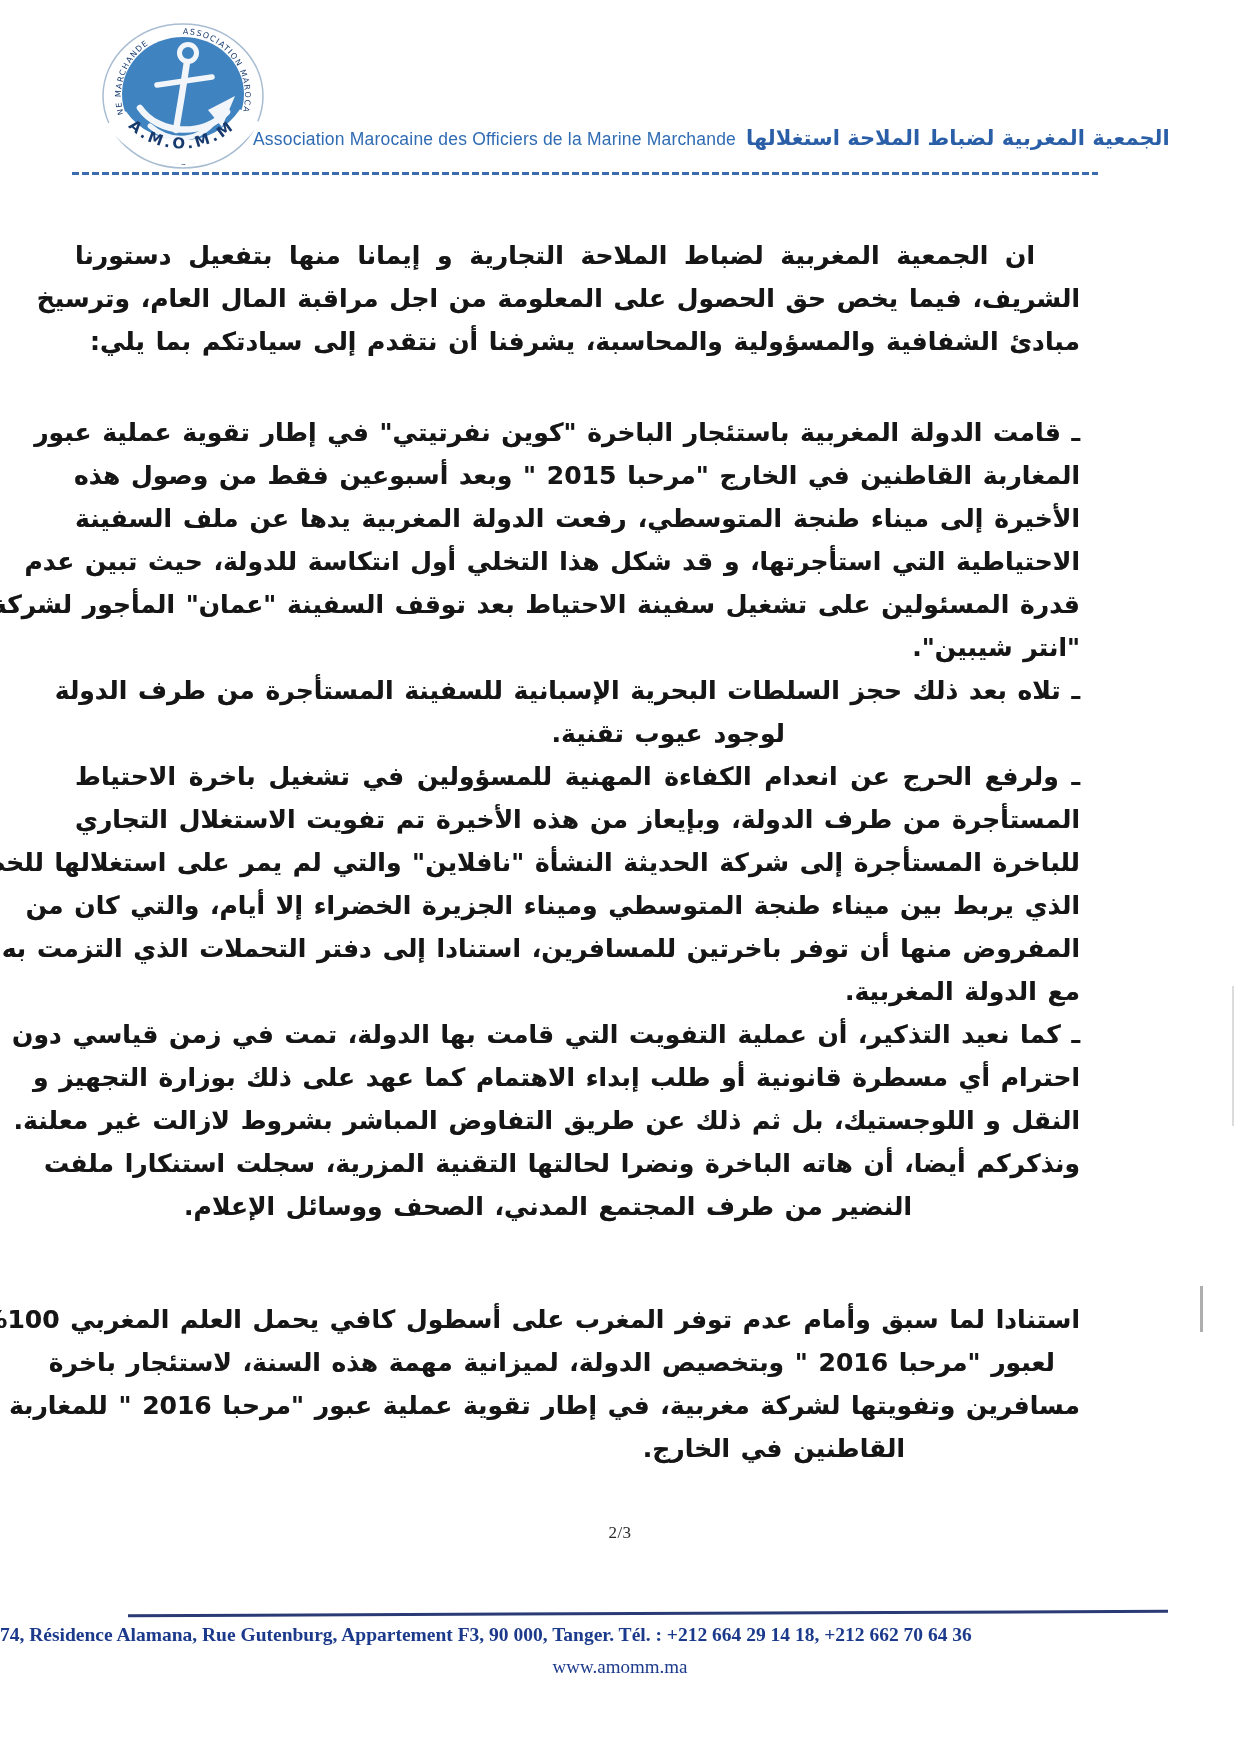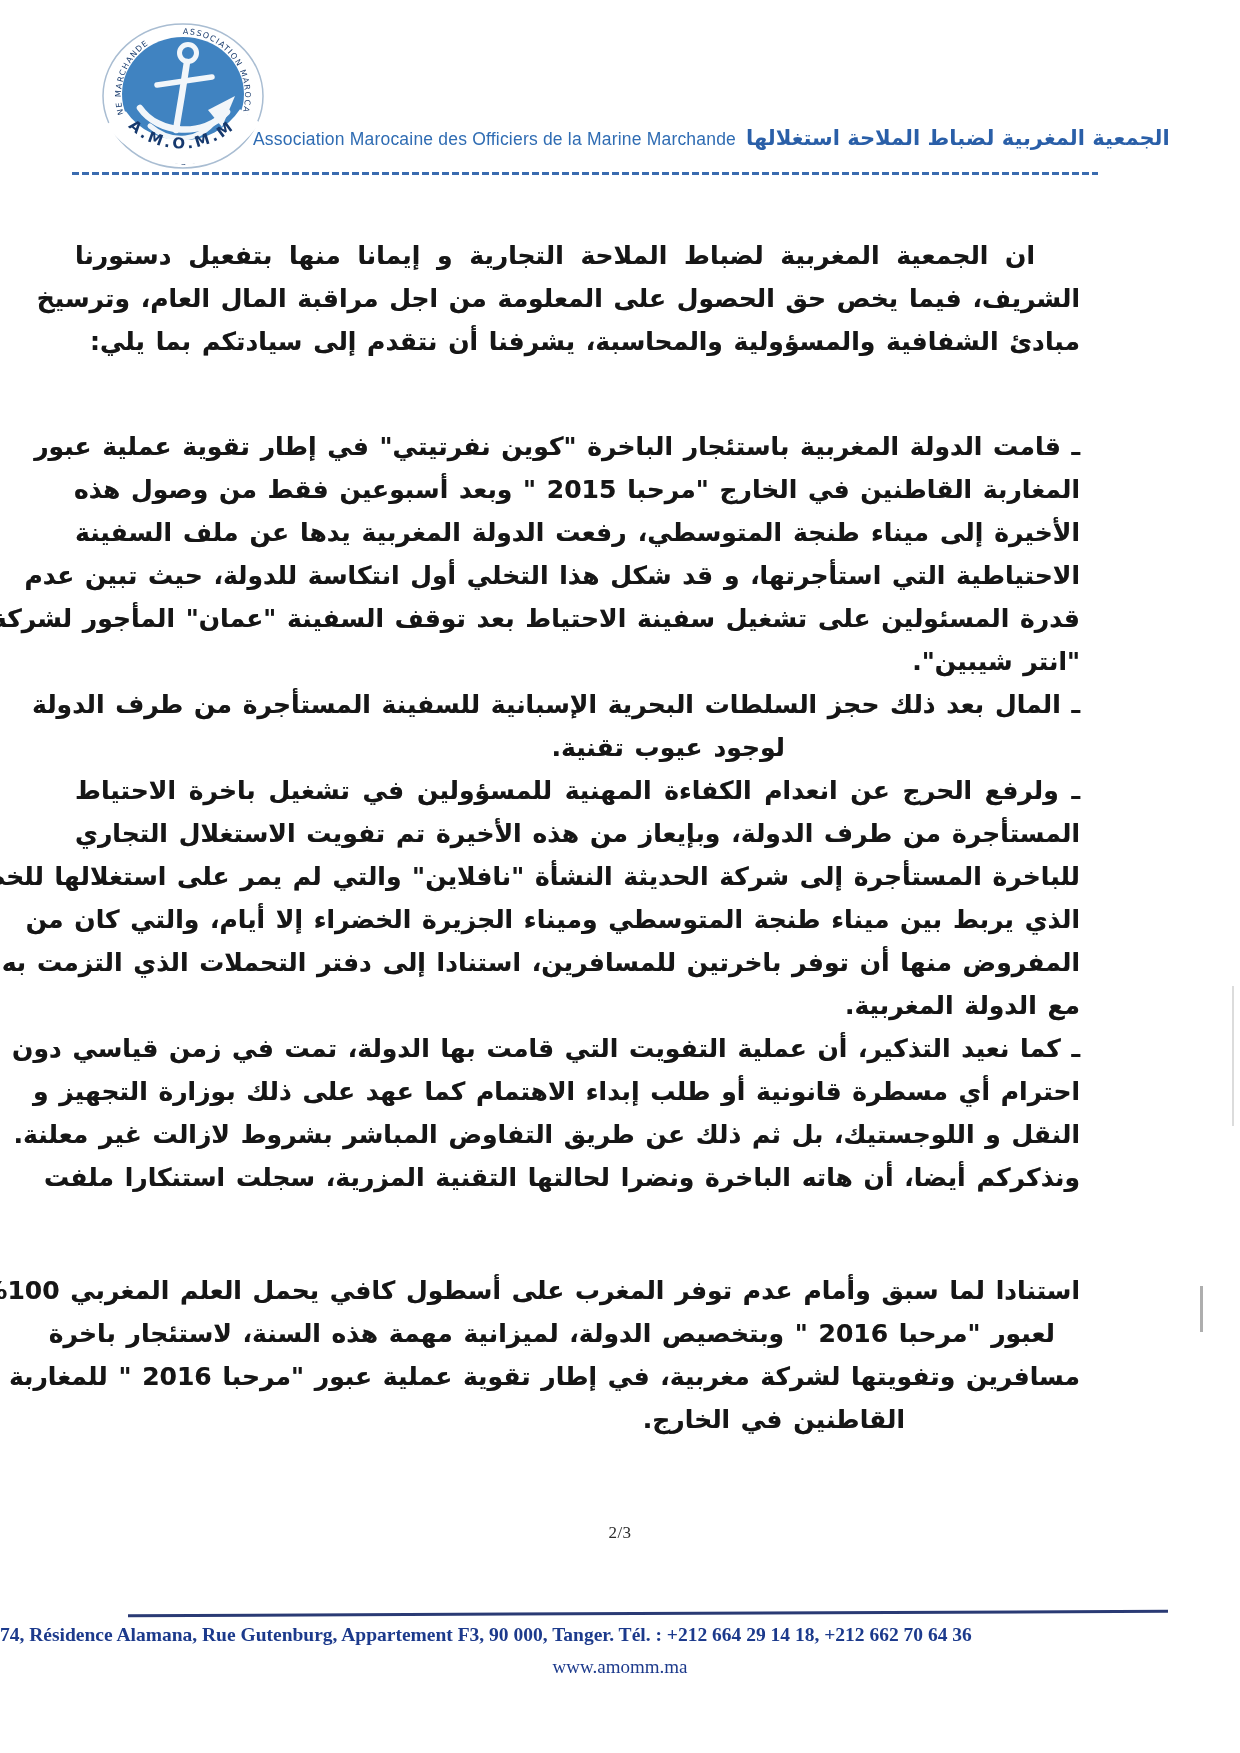--- a/index.html
+++ b/index.html
@@ -31,21 +31,21 @@
     background:repeating-linear-gradient(90deg,#3b6cb0 0 7px,transparent 7px 10px);
   }
   
   .body-text{
     position:absolute;left:75px;top:234px;width:1005px;
     direction:rtl;
     color:#161616;
     text-shadow:0 0 0.5px rgba(0,0,0,0.45);
   }
   .para{margin:0;padding:0;}
-  .para-intro{margin-bottom:62px;}
+  .para-intro{margin-bottom:48px;}
   .para-final{margin-top:70px;}
   .line{
     height:43px;line-height:43px;
     font-size:25px;font-weight:700;
     white-space:nowrap;
     word-spacing:2px;
     text-align:justify;
     -moz-text-align-last:justify;
     text-align-last:justify;
   }
@@ -128,38 +128,39 @@
     <section class="para">
       <div class="line">ـ قامت الدولة المغربية باستئجار الباخرة "كوين نفرتيتي" في إطار تقوية عملية عبور</div>
       <div class="line">المغاربة القاطنين في الخارج "مرحبا 2015 " وبعد أسبوعين فقط من وصول هذه</div>
       <div class="line">الأخيرة إلى ميناء طنجة المتوسطي، رفعت الدولة المغربية يدها عن ملف السفينة</div>
       <div class="line">الاحتياطية التي استأجرتها، و قد شكل هذا التخلي أول انتكاسة للدولة، حيث تبين عدم</div>
       <div class="line">قدرة المسئولين على تشغيل سفينة الاحتياط بعد توقف السفينة "عمان" المأجور لشركة</div>
       <div class="line last">"انتر شيبين".</div>
     </section>
 
     <section class="para">
-      <div class="line">ـ المال بعد ذلك حجز السلطات البحرية الإسبانية للسفينة المستأجرة من طرف الدولة</div>
+      <div class="line">ـ تلاه بعد ذلك حجز السلطات البحرية الإسبانية للسفينة المستأجرة من طرف الدولة</div>
       <div class="line last ind-xl">لوجود عيوب تقنية.</div>
     </section>
 
     <section class="para">
       <div class="line">ـ ولرفع الحرج عن انعدام الكفاءة المهنية للمسؤولين في تشغيل باخرة الاحتياط</div>
       <div class="line">المستأجرة من طرف الدولة، وبإيعاز من هذه الأخيرة تم تفويت الاستغلال التجاري</div>
       <div class="line">للباخرة المستأجرة إلى شركة الحديثة النشأة "نافلاين" والتي لم يمر على استغلالها للخط</div>
       <div class="line">الذي يربط بين ميناء طنجة المتوسطي وميناء الجزيرة الخضراء إلا أيام، والتي كان من</div>
       <div class="line">المفروض منها أن توفر باخرتين للمسافرين، استنادا إلى دفتر التحملات الذي التزمت به</div>
       <div class="line last">مع الدولة المغربية.</div>
     </section>
 
     <section class="para">
       <div class="line">ـ كما نعيد التذكير، أن عملية التفويت التي قامت بها الدولة، تمت في زمن قياسي دون</div>
       <div class="line">احترام أي مسطرة قانونية أو طلب إبداء الاهتمام كما عهد على ذلك بوزارة التجهيز و</div>
       <div class="line">النقل و اللوجستيك، بل ثم ذلك عن طريق التفاوض المباشر بشروط لازالت غير معلنة.</div>
       <div class="line">ونذكركم أيضا، أن هاته الباخرة ونضرا لحالتها التقنية المزرية، سجلت استنكارا ملفت</div>
+      <div class="line last ind-lg">النضير من طرف المجتمع المدني، الصحف ووسائل الإعلام.</div>
     </section>
 
     <section class="para para-final">
       <div class="line">استنادا لما سبق وأمام عدم توفر المغرب على أسطول كافي يحمل العلم المغربي 100%</div>
       <div class="line ind-xs">لعبور "مرحبا 2016 " وبتخصيص الدولة، لميزانية مهمة هذه السنة، لاستئجار باخرة</div>
       <div class="line">مسافرين وتفويتها لشركة مغربية، في إطار تقوية عملية عبور "مرحبا 2016 " للمغاربة</div>
       <div class="line last ind-lg2">القاطنين في الخارج.</div>
     </section>
 
   </main>

